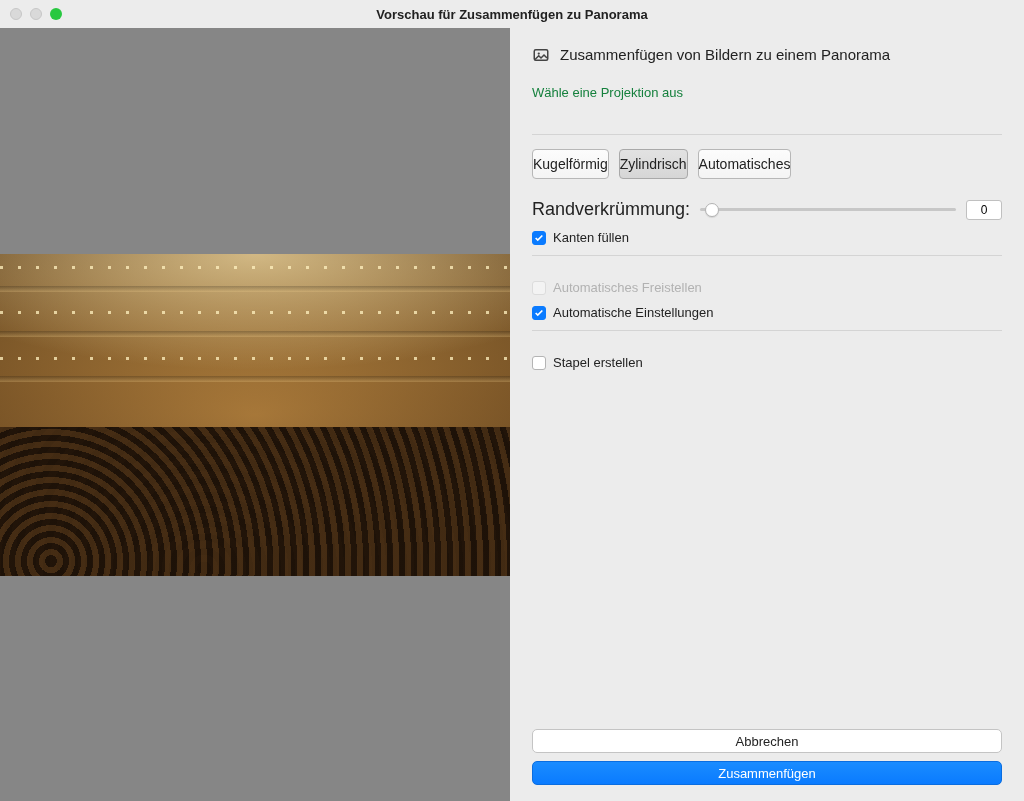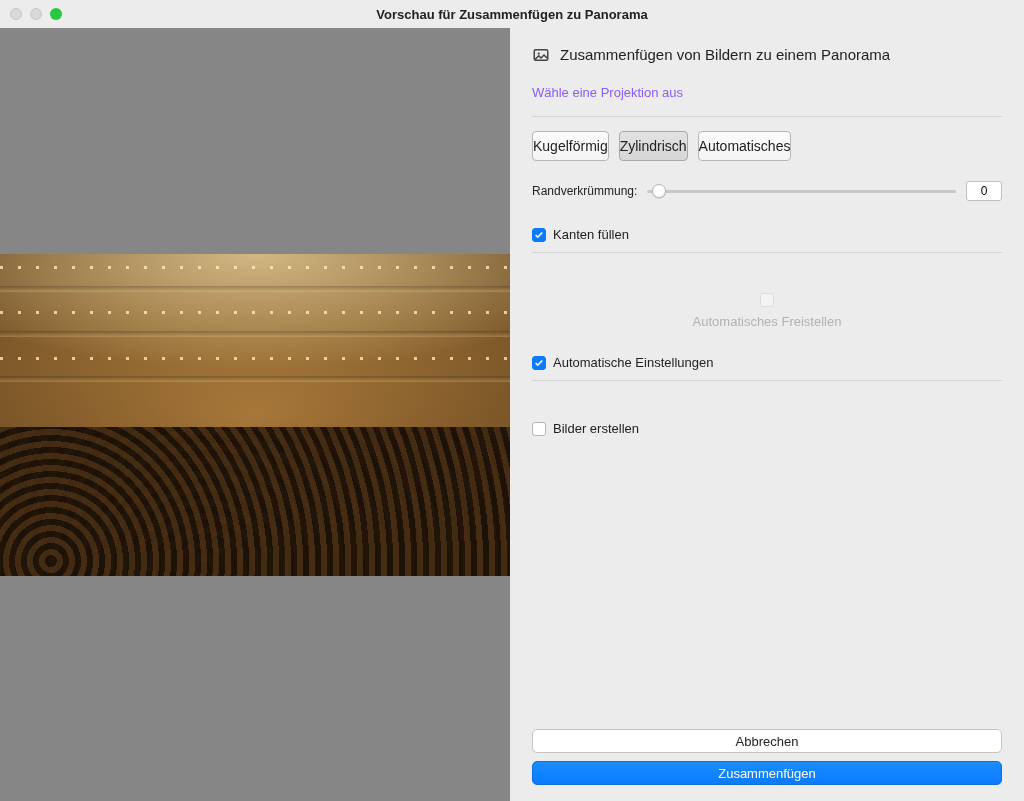--- a/index.html
+++ b/index.html
@@ -89,56 +89,56 @@
       padding: 18px 22px 16px 22px;
       display: flex;
       flex-direction: column;
     }
 
     .hdr { display: flex; gap: 10px; margin-bottom: 18px; }
     .hdr-icon { flex-shrink: 0; color: #444; }
     .hdr-title { font-size: 15px; font-weight: 400; color: #222; }
     .hdr-sub { font-size: 13px; color: #444; margin-top: 2px; }
 
-    .section-label { font-size: 13px; color: #8b5cf6; margin-bottom: 6px; }
+    .section-label { font-size: 13px; color: #15803d; margin-bottom: 24px; }
 
     hr.sep { border: none; border-top: 1px solid #d4d4d4; margin: 10px 0 14px 0; }
 
     .proj-group { display: flex; flex-direction: row; gap: 10px; }
     .proj-btn {
       height: 30px;
       border: 1px solid #b7b7b7;
       border-radius: 4px;
       background: linear-gradient(to bottom, #fcfcfc, #f4f4f4);
       font-size: 14px;
       color: #222;
       cursor: pointer;
     }
     .proj-btn.selected {
       background: linear-gradient(to bottom, #e2e2e2, #d6d6d6);
       border-color: #a9a9a9;
     }
 
     .slider-row { display: flex; align-items: center; gap: 10px; margin-top: 20px; }
-    .slider-label { font-size: 12px; color: #222; }
+    .slider-label { font-size: 18px; color: #222; }
     .slider-track { flex: 1; display:flex; align-items:center; position:relative; }
     .track { width:100%; height:3px; background:#c7c7c7; border-radius:2px; }
     .thumb {
       position:absolute; left: 5px; width:14px; height:14px;
       background:#fff; border:1px solid #b3b3b3; border-radius:50%;
       box-shadow: 0 1px 1px rgba(0,0,0,0.1);
     }
     .slider-val {
       width: 36px; height: 20px; text-align:center;
       border: 1px solid #c0c0c0; border-radius:3px;
       font-size: 12px; background:#fff;
     }
 
-    .chk-row { display: flex; align-items: center; gap: 7px; margin-top: 26px; font-size: 13px; }
-    .chk-row.disabled { color: #b2b2b2; flex-direction: column; }
+    .chk-row { display: flex; align-items: center; gap: 7px; margin-top: 10px; font-size: 13px; }
+    .chk-row.disabled { color: #b2b2b2; }
     .chk {
       width: 14px; height: 14px; border-radius: 3px;
       border: 1px solid #b4b4b4; background:#fff;
       display:flex; align-items:center; justify-content:center;
     }
     .chk.checked { background:#0a7bff; border-color:#0a7bff; }
     .chk.checked svg { display:block; }
     .chk svg { display:none; }
     .chk.disabled { background:#f3f3f3; border-color:#dcdcdc; }
 
@@ -241,21 +241,21 @@
       </span>
       <span>Automatische Einstellungen</span>
     </div>
 
     <hr class="sep">
 
     <div class="chk-row">
       <span class="chk">
         
       </span>
-      <span>Bilder erstellen</span>
+      <span>Stapel erstellen</span>
     </div>
 
     <div class="spacer"></div>
 
     <div class="footer">
       <button class="btn plain">Abbrechen</button>
       <button class="btn primary">Zusammenfügen</button>
     </div>
 
   </div>

